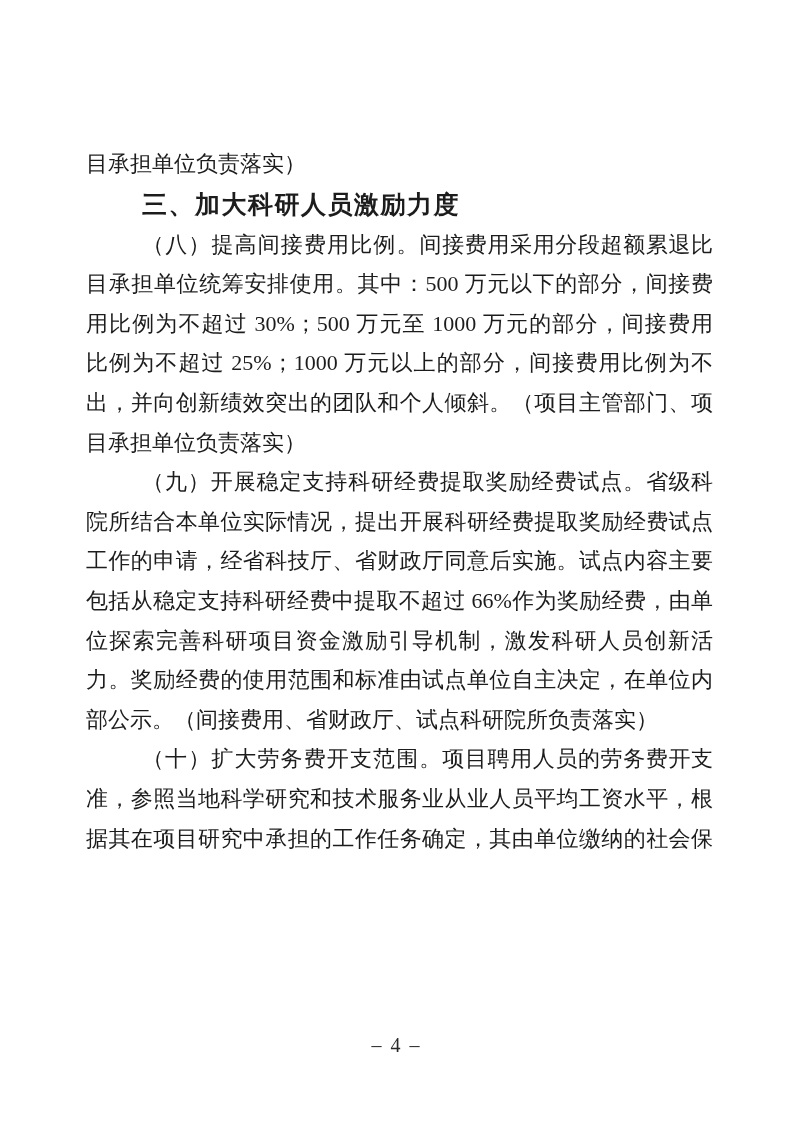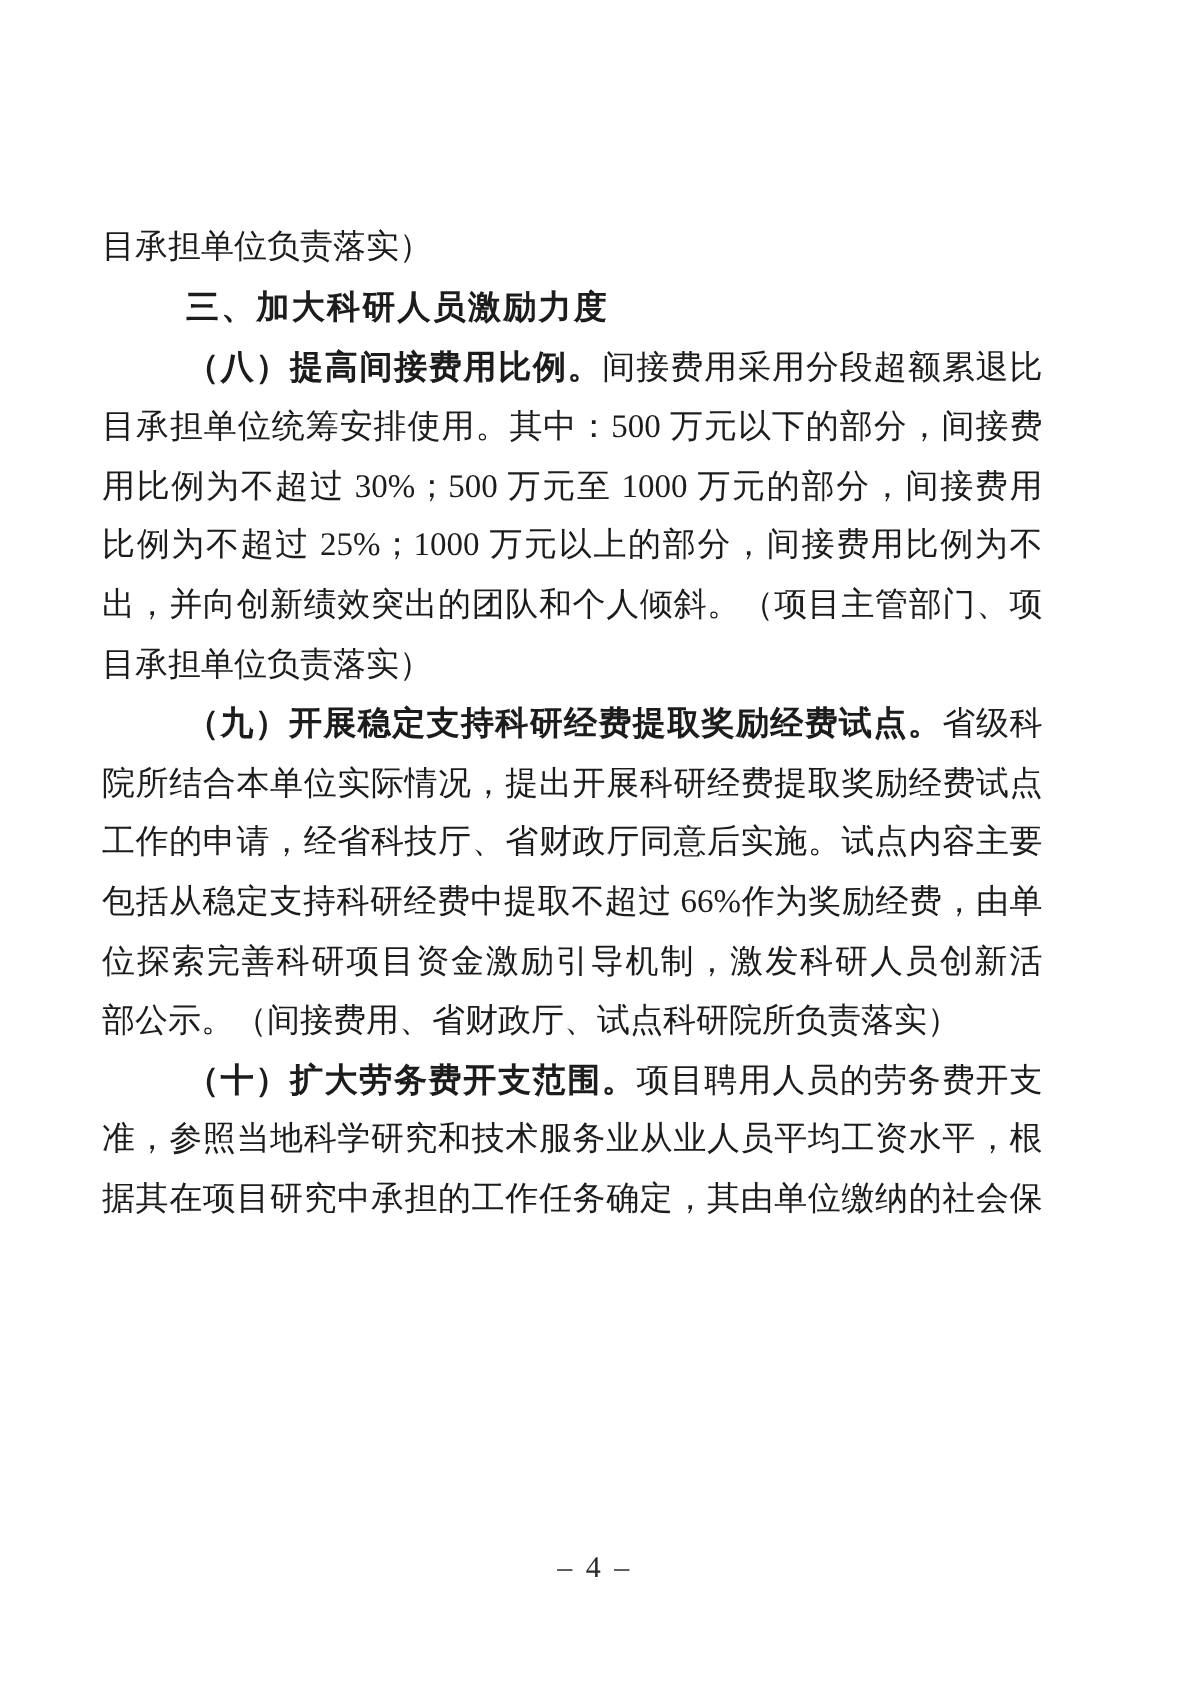--- a/index.html
+++ b/index.html
@@ -11,21 +11,21 @@
     position: relative;
     width: 793px;
     height: 1122px;
     background: #ffffff;
     overflow: hidden;
     font-family: "Liberation Serif", "DejaVu Serif", serif;
     color: #1c1c1c;
   }
   .doc-body {
     position: absolute;
-    left: 68px;
+    left: 86px;
     top: 144px;
     width: 627px;
   }
   .line {
     box-sizing: border-box;
     width: 100%;
     height: 39.6px;
     line-height: 39.6px;
     font-size: 22px;
     overflow: hidden;
@@ -42,27 +42,27 @@
     height: 41px;
     line-height: 41px;
   }
   .seg-body {
     font-family: "Liberation Serif", "DejaVu Serif", serif;
   }
   .seg-note {
     font-family: "DejaVu Serif", "Liberation Serif", serif;
   }
   .seg-bold {
-    font-weight: bold;
+    font-weight: normal;
     font-family: "Liberation Sans", "DejaVu Sans", sans-serif;
     letter-spacing: 0.5px;
   }
   .seg-heading {
     font-weight: bold;
-    font-size: 22px;
+    font-size: 25px;
     font-family: "Liberation Sans", "DejaVu Sans", sans-serif;
     letter-spacing: 1.5px;
     text-align: center;
   }
   .page-footer {
     position: absolute;
     left: 0;
     right: 0;
     top: 1034px;
     text-align: center;
@@ -83,20 +83,21 @@
       <div class="line full"><span class="seg-body">目承担单位统筹安排使用。其中：500 万元以下的部分，间接费</span></div>
       <div class="line full"><span class="seg-body">用比例为不超过 30%；500 万元至 1000 万元的部分，间接费用</span></div>
       <div class="line full"><span class="seg-body">比例为不超过 25%；1000 万元以上的部分，间接费用比例为不</span></div>
       <div class="line full"><span class="seg-body">出，并向创新绩效突出的团队和个人倾斜。</span><span class="seg-note">（项目主管部门、项</span></div>
       <div class="line"><span class="seg-note">目承担单位负责落实）</span></div>
       <div class="line full indent"><span class="seg-bold">（九）开展稳定支持科研经费提取奖励经费试点。</span><span class="seg-body">省级科研</span></div>
       <div class="line full"><span class="seg-body">院所结合本单位实际情况，提出开展科研经费提取奖励经费试点</span></div>
       <div class="line full"><span class="seg-body">工作的申请，经省科技厅、省财政厅同意后实施。试点内容主要</span></div>
       <div class="line full"><span class="seg-body">包括从稳定支持科研经费中提取不超过 66%作为奖励经费，由单</span></div>
       <div class="line full"><span class="seg-body">位探索完善科研项目资金激励引导机制，激发科研人员创新活</span></div>
+      <div class="line full"><span class="seg-body">力。奖励经费的使用范围和标准由试点单位自主决定，在单位内</span></div>
       <div class="line"><span class="seg-body">部公示。</span><span class="seg-note">（间接费用、省财政厅、试点科研院所负责落实）</span></div>
       <div class="line full indent"><span class="seg-bold">（十）扩大劳务费开支范围。</span><span class="seg-body">项目聘用人员的劳务费开支标</span></div>
       <div class="line full"><span class="seg-body">准，参照当地科学研究和技术服务业从业人员平均工资水平，根</span></div>
       <div class="line full"><span class="seg-body">据其在项目研究中承担的工作任务确定，其由单位缴纳的社会保</span></div>
     </div>
   <div class="page-footer">
     <span>– 4 –</span>
   </div>
 </div>
 

